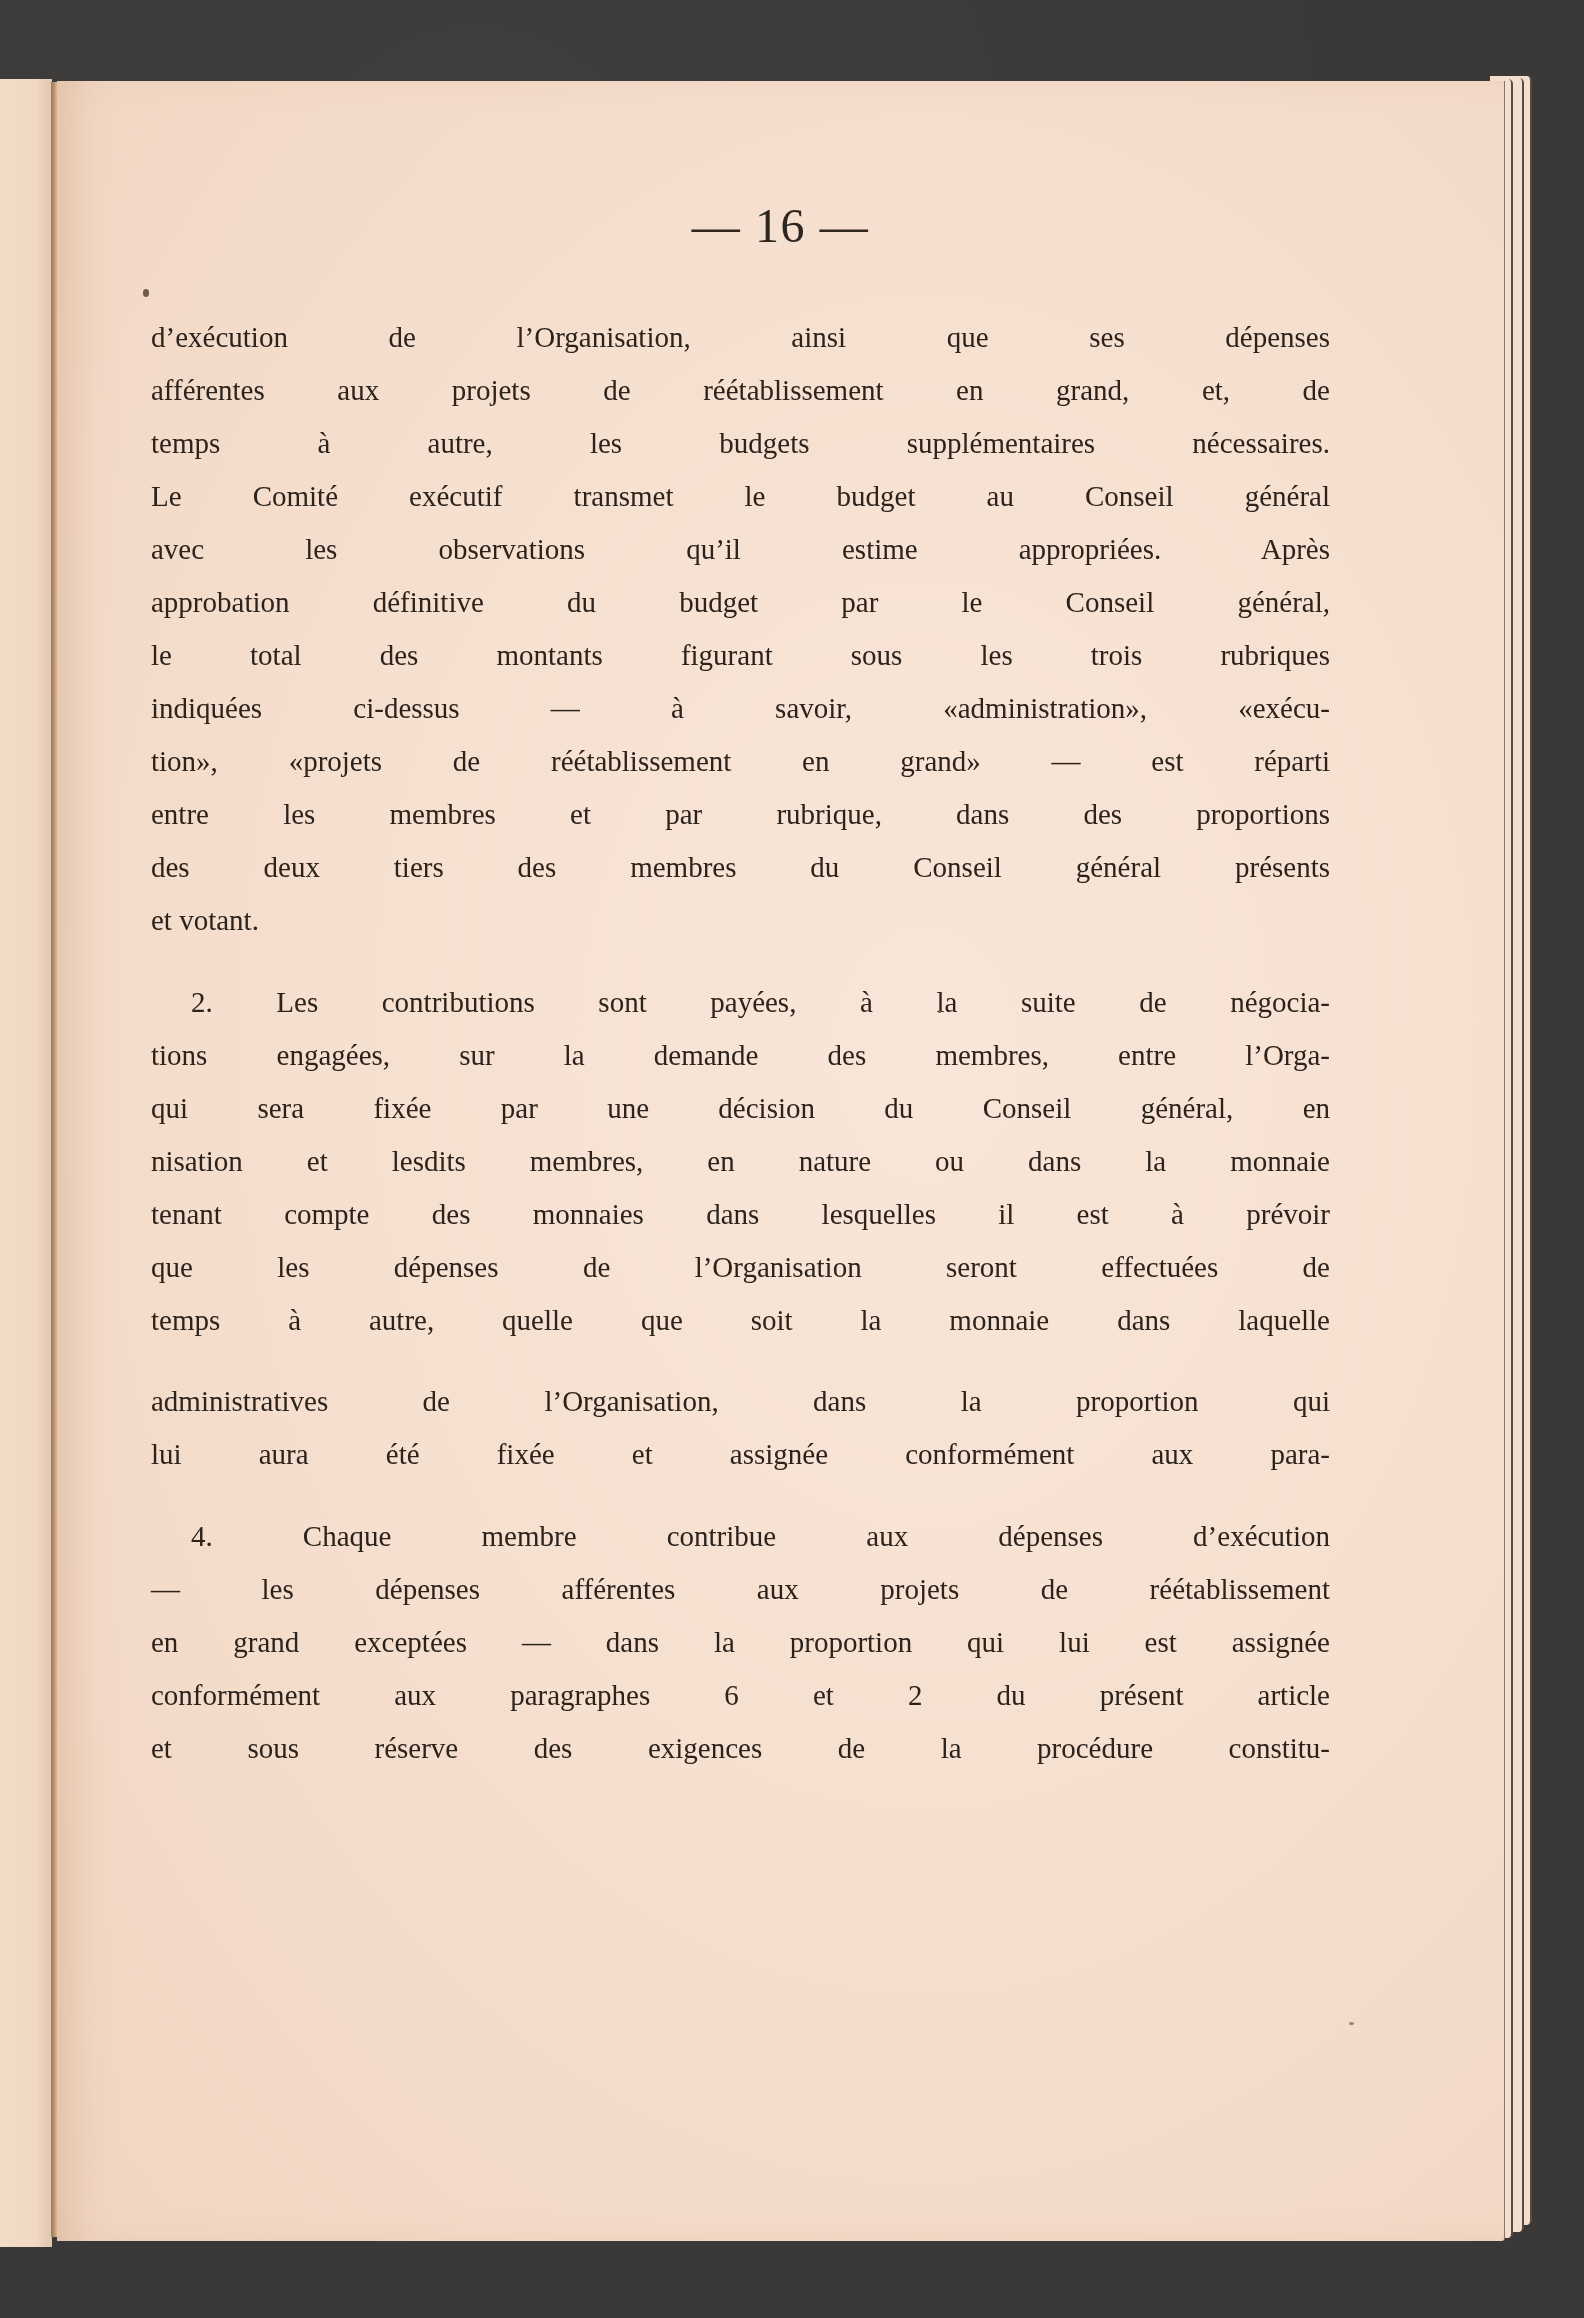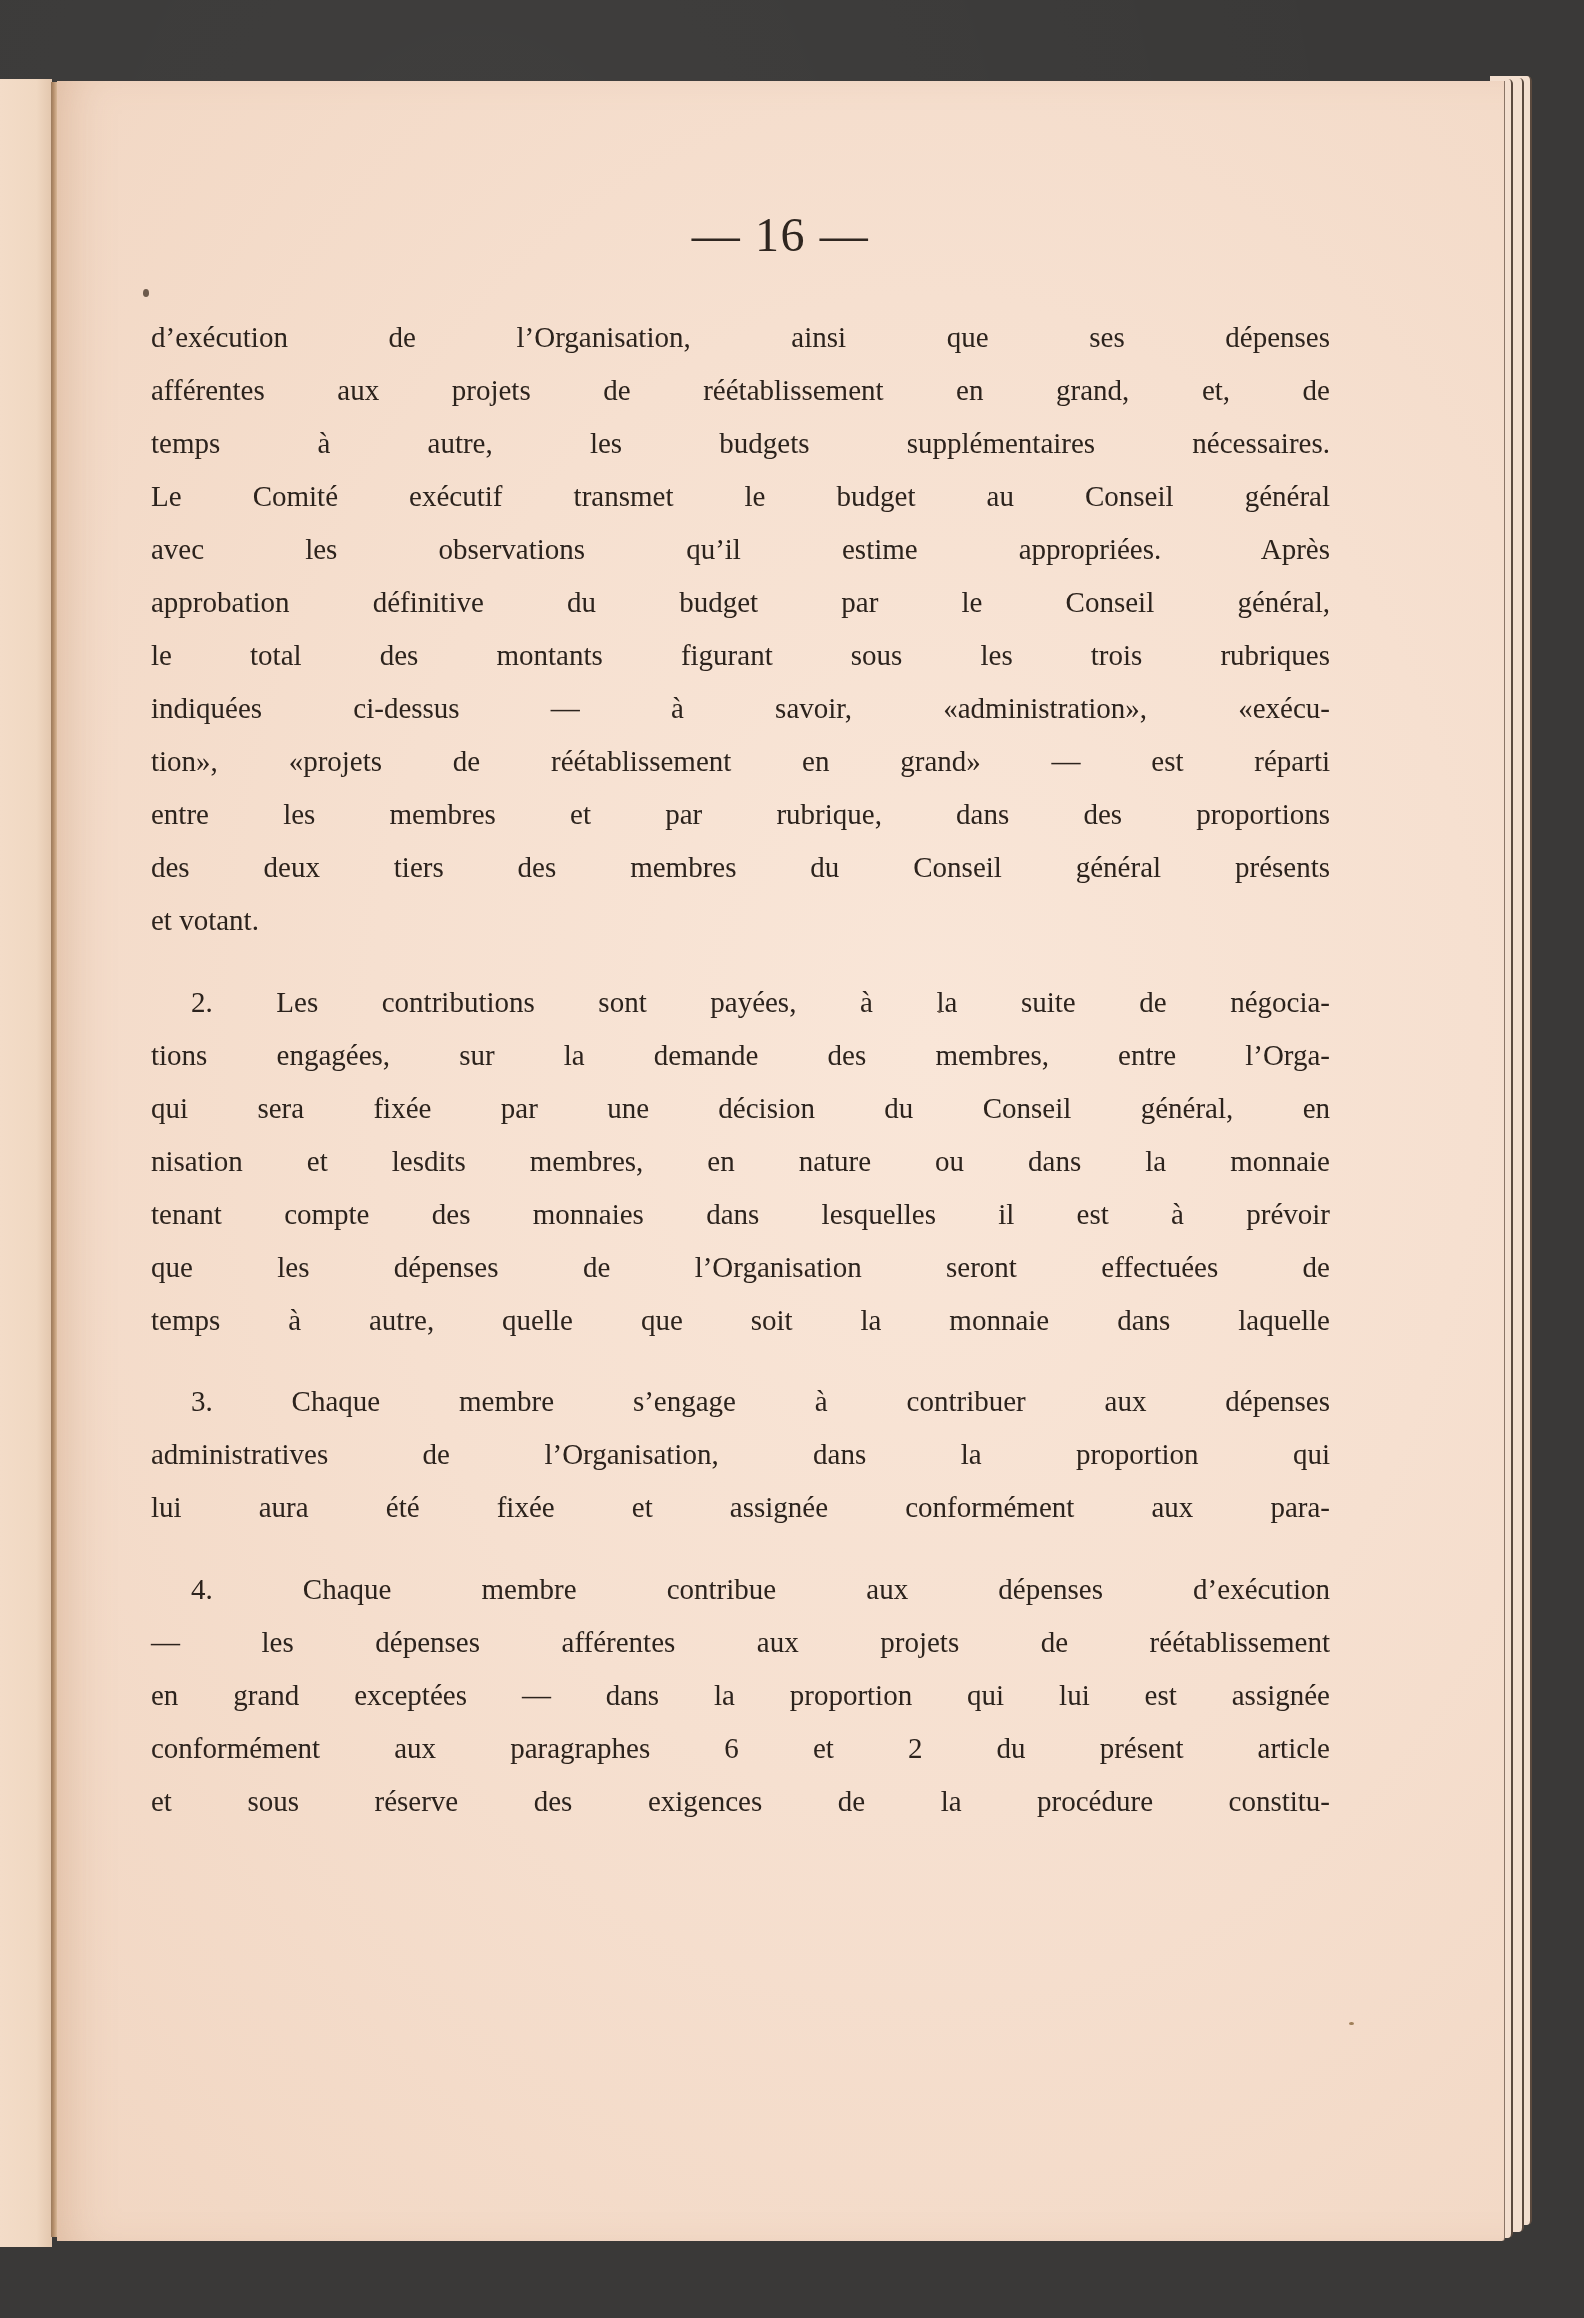--- a/index.html
+++ b/index.html
@@ -63,21 +63,20 @@
     }
     .page-number {
       position: absolute;
       left: 0;
       width: 1447px;
       top: 117px;
       text-align: center;
       font-size: 48px;
       color: #2f2620;
       letter-spacing: 1.6px;
-      margin-top: 9px;
     }
     .text-block {
       position: absolute;
       left: 94px;
       top: 230px;
       width: 1179px;
       color: #2c231d;
       font-size: 29px;
       line-height: 53px;
     }
@@ -139,21 +138,20 @@
       <span class="line">tions engagées, sur la demande des membres, entre l’Orga-</span>
       <span class="line">qui sera fixée par une décision du Conseil général, en</span>
       <span class="line">nisation et lesdits membres, en nature ou dans la monnaie</span>
       <span class="line">tenant compte des monnaies dans lesquelles il est à prévoir</span>
       <span class="line">que les dépenses de l’Organisation seront effectuées de</span>
       <span class="line">temps à autre, quelle que soit la monnaie dans laquelle</span>
     </div>
     <div class="para-gap"></div>
 
     <div>
-      <span class="line indent">3. Chaque membre s’engage à contribuer aux dépenses</span>
       <span class="line">administratives de l’Organisation, dans la proportion qui</span>
       <span class="line">lui aura été fixée et assignée conformément aux para-</span>
     </div>
     <div class="para-gap"></div>
 
     <div>
       <span class="line indent">4. Chaque membre contribue aux dépenses d’exécution</span>
       <span class="line">— les dépenses afférentes aux projets de réétablissement</span>
       <span class="line">en grand exceptées — dans la proportion qui lui est assignée</span>
       <span class="line">conformément aux paragraphes 6 et 2 du présent article</span>

